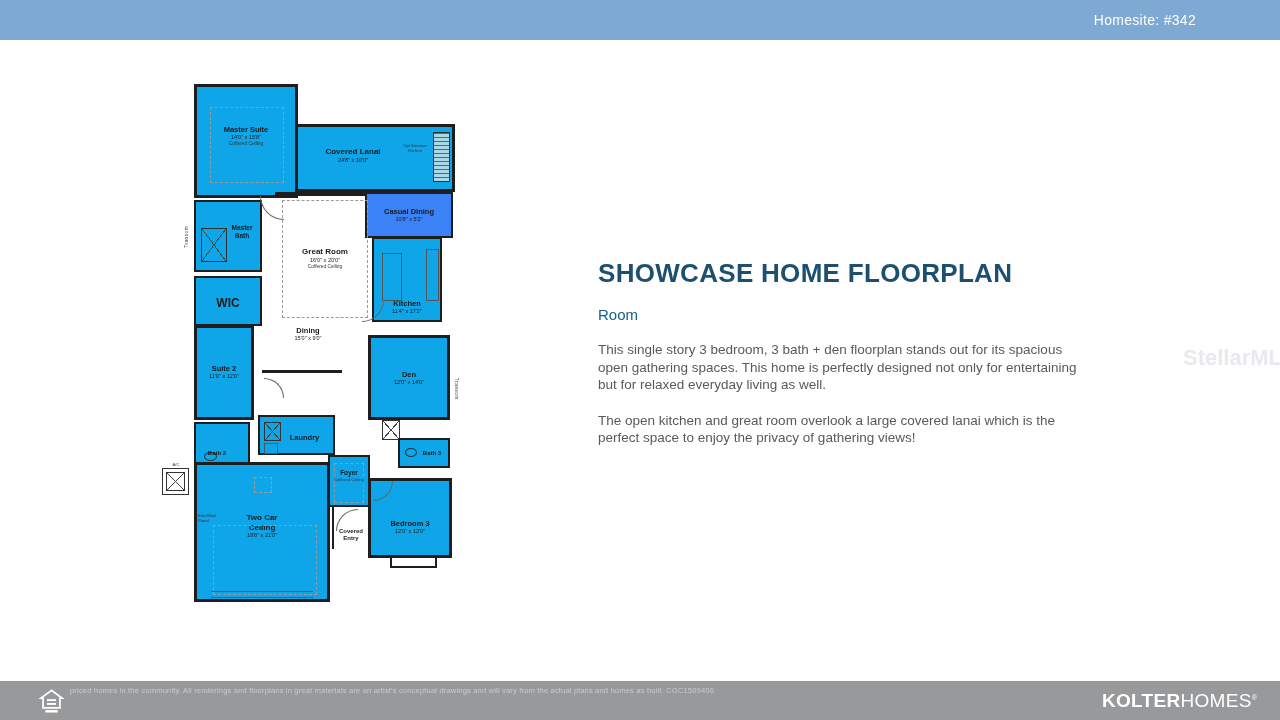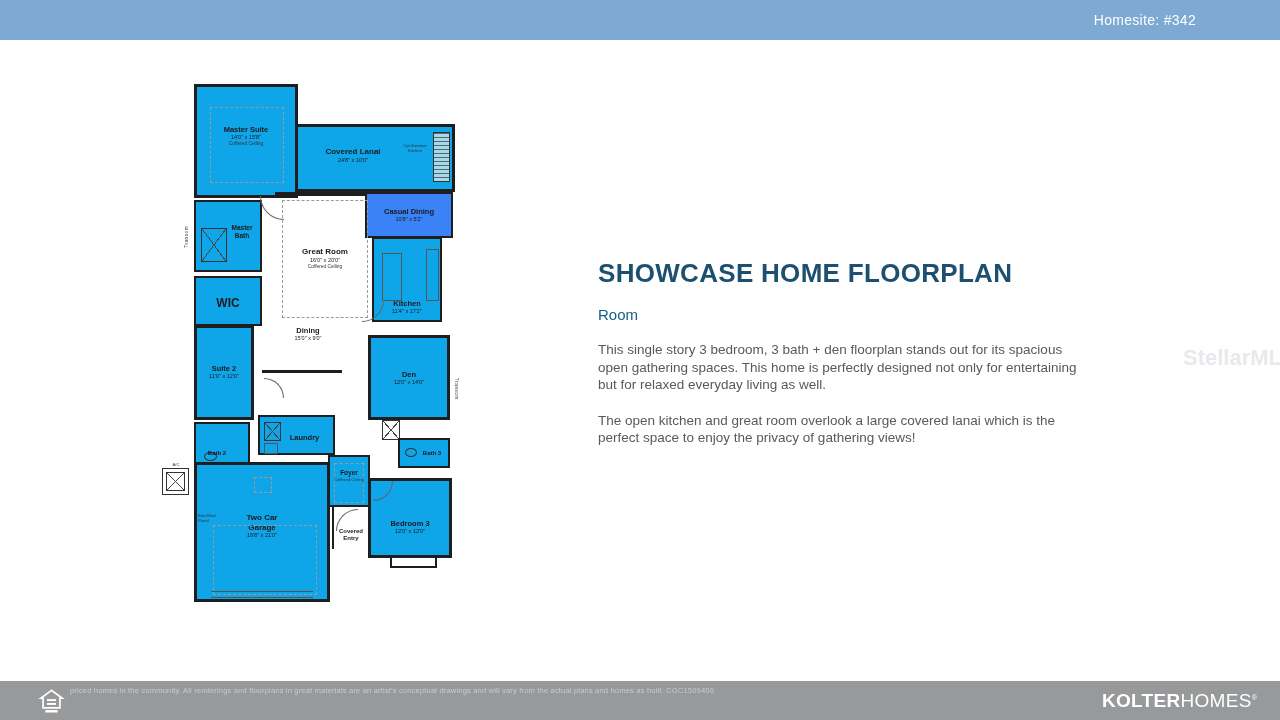--- a/index.html
+++ b/index.html
@@ -171,21 +171,21 @@
       <div class="dashedbox" style="left:4px;top:6px;width:30px;height:40px"></div>
       <div class="rlabel" style="top:12px">
         <span class="rname" style="font-size:6.5px">Foyer</span>
         <span class="rnote" style="font-size:4.2px">Coffered Ceiling</span>
       </div>
     </div>
 
     <div class="room outer" style="left:34px;top:384px;width:136px;height:140px">
       <div class="dashedbox" style="left:57px;top:12px;width:18px;height:16px"></div>
       <div class="rlabel" style="top:48px">
-        <span class="rname" style="font-size:8px;width:50px;margin:0 auto">Two Car Garage</span>
+        <span class="rname" style="font-size:8px;width:50px;margin:0 auto">Two Car Ceiling</span>
         <span class="rdims">19'8" x 21'0"</span>
       </div>
       <div class="dashedbox" style="left:16px;top:60px;width:104px;height:70px"></div>
       <div class="tiny" style="left:1px;top:48px;width:22px;text-align:left">Elec/Mod Panel</div>
       <div class="gdoor"></div>
     </div>
 
     <div style="position:absolute;left:172px;top:429px;width:38px;height:42px;border-left:2px solid #1e1e1e;border-right:2px solid #1e1e1e;box-sizing:border-box">
       <div class="rlabel" style="top:21px">
         <span class="rname" style="font-size:6px;width:30px;margin:0 auto">Covered Entry</span>

